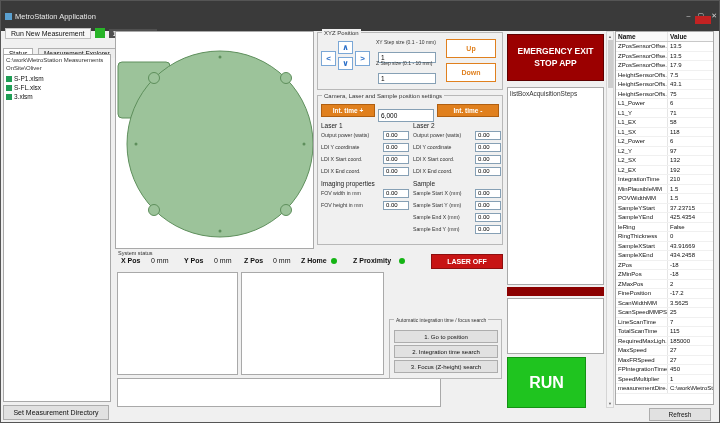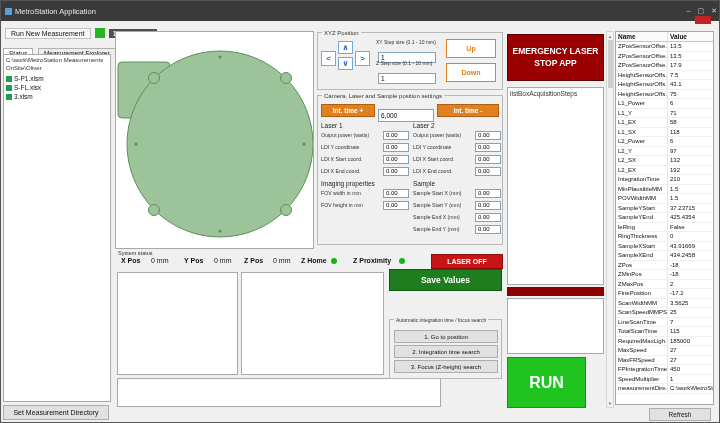--- a/index.html
+++ b/index.html
@@ -1,20 +1,20 @@
 <!DOCTYPE html>
 <html style="--accent-orange: #E0801E; --emergency-red: #9B0000; --laser-red: #C71414; --save-green: #1E7D1E; --run-green: #1FC41F; --acquire-blue: #4A8FC0; --wafer-green: #9CC39A; --wafer-border: #5E8F5C; --indicator-green: #14B414; --progress-red: #8B0000;"><head>
 <meta charset="utf-8">
 <style>
   html,body{margin:0;padding:0;background:#888;}
   *{box-sizing:border-box;}
   .window{position:relative;width:720px;height:423px;background:#f0f0f0;border:1px solid #555;
     font-family:"Liberation Sans","DejaVu Sans",sans-serif;color:#111;overflow:hidden;}
   .abs{position:absolute;}
-  .titlebar{left:0;top:0;width:720px;height:20px;background:#3a3a3a;color:#e8e8e8;display:flex;
+  .titlebar{left:0;top:0;width:720px;height:30px;background:#3a3a3a;color:#e8e8e8;display:flex;
     align-items:center;gap:3px;padding:0 4px;font-size:7.5px;}
   .app-icon{width:7px;height:7px;background:#5aa0d0;display:inline-block;}
   .win-btns{margin-left:auto;display:flex;gap:7px;font-size:7px;color:#cfcfcf;}
   .win-btns span{cursor:pointer;}
   .menubar{left:0;top:13px;width:720px;height:12px;background:#f0f0f0;border-bottom:1px solid #ddd;
     display:flex;align-items:center;font-size:7.5px;}
   .menu-item{padding:0 6px;cursor:pointer;}
   .red-ind{left:694px;top:15px;width:16px;height:8px;background:#c22222;}
   .toolbar{left:0;top:25px;width:720px;height:14px;display:flex;align-items:center;gap:4px;padding:0 4px;}
   .run-new{border:1px solid #c0c0c0;background:#f7f7f7;font-size:7px;padding:1px 5px;cursor:pointer;}
@@ -232,32 +232,31 @@
   <span class="st-label" style="left:300px;">Z Home</span>
   <span class="dot" style="left:330px;"></span>
   <span class="st-label" style="left:352px;">Z Proximity</span>
   <span class="dot" style="left:398px;"></span>
   <button class="abs btn laser-off" style="left:430px;top:253px;width:72px;height:15px;">LASER OFF</button>
 
   <div class="abs whitebox" style="left:116px;top:271px;width:121px;height:103px;"></div>
   <div class="abs whitebox" style="left:240px;top:271px;width:143px;height:103px;"></div>
   <div class="abs whitebox" style="left:116px;top:377px;width:324px;height:29px;"></div>
 
-  <button class="abs btn save-btn" style="left:388px;top:268px;width:113px;height:22px;">Save Values</button>
   <div class="abs groupbox" style="left:388px;top:318px;width:113px;height:60px;">
     <span class="gb-title" style="font-size:5px;">Automatic integration time / focus search</span>
     <div class="abs" style="left:4px;top:10px;width:104px;" id="auto-steps">
         <button class="btn step-btn">1. Go to position</button>
         <button class="btn step-btn">2. Integration time search</button>
         <button class="btn step-btn">3. Focus (Z-height) search</button>
       </div>
   </div>
 
   <div class="abs emergency" style="left:506px;top:33px;width:97px;height:47px;">
-    <span>EMERGENCY LASER</span>
+    <span>EMERGENCY EXIT</span>
     <span>STOP APP</span>
   </div>
   <div class="abs whitebox acq-list" style="left:506px;top:86px;width:97px;height:198px;">
     <span>listBoxAcquisitionSteps</span>
   </div>
   <div class="abs prog-red" style="left:506px;top:286px;width:97px;height:9px;"></div>
   <div class="abs whitebox" style="left:506px;top:297px;width:97px;height:56px;"></div>
   <div class="abs run-btn" style="left:506px;top:356px;width:79px;height:51px;">RUN</div>
 
   <div class="abs scrollbar" style="left:605px;top:30px;width:8px;height:377px;">

